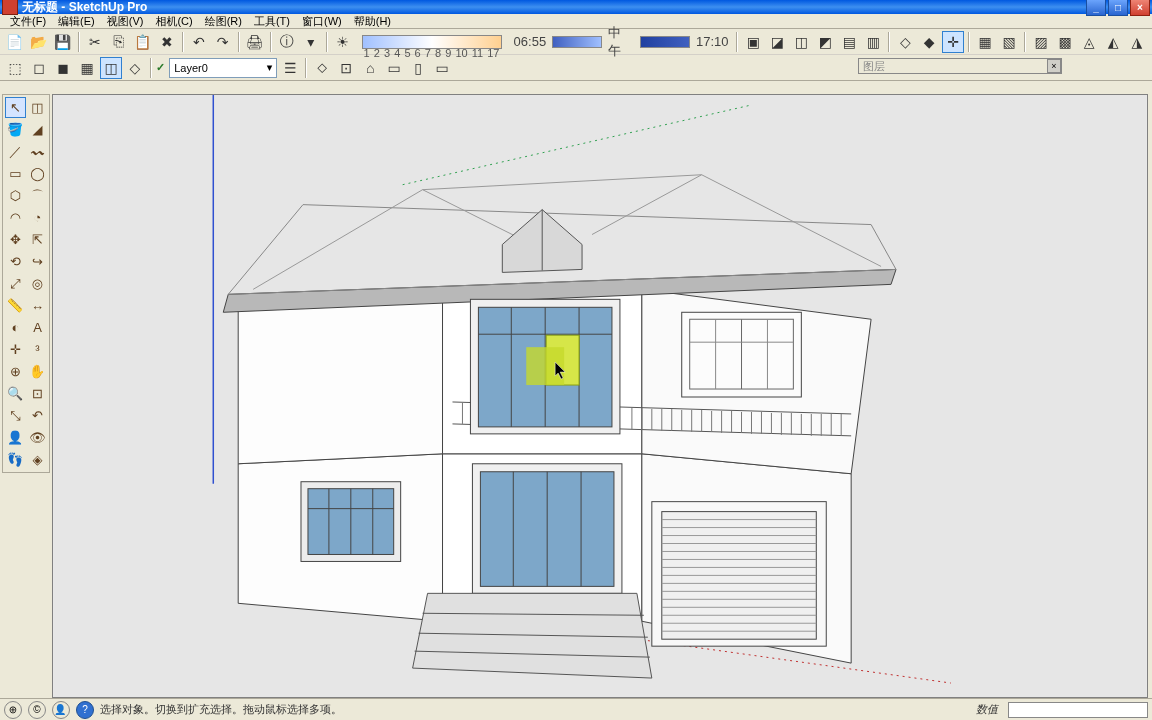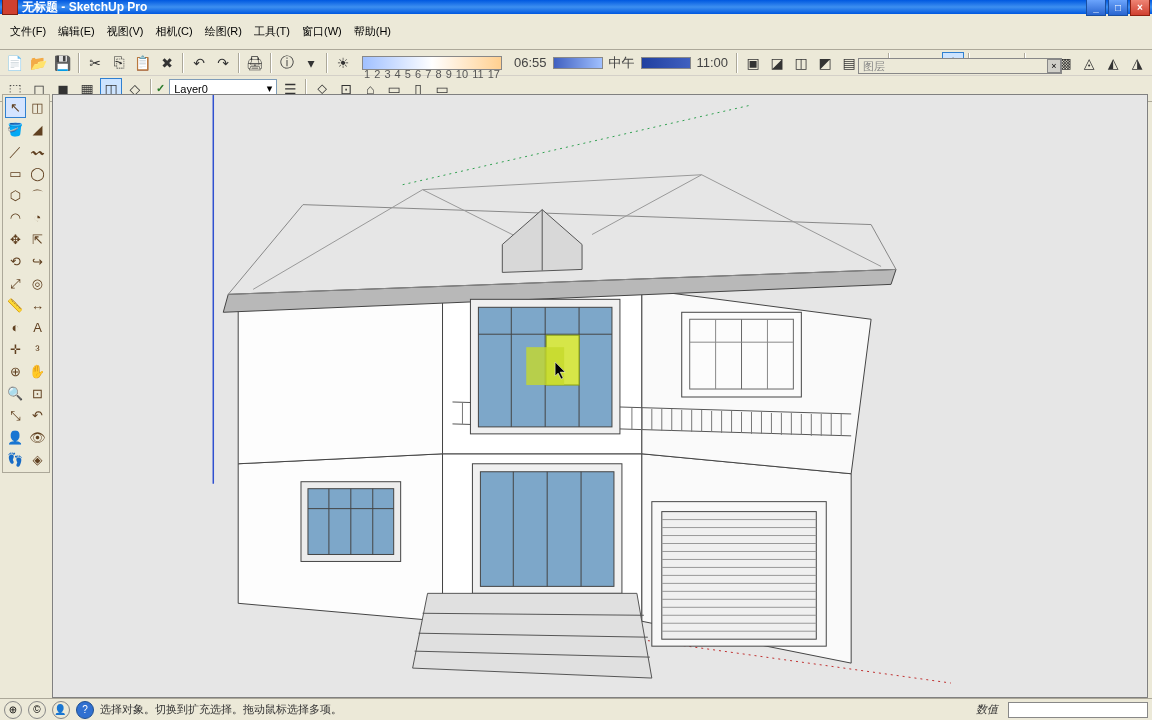--- a/index.html
+++ b/index.html
@@ -7,21 +7,21 @@
 
 
 .titlebar { height: 14px; background: linear-gradient(to bottom, #0058e0, #3d8ff0, #0058e0); display: flex; align-items: center; padding: 0 2px; color: white; }
 .titlebar .app-icon { width: 16px; height: 16px; background: #d04030; border: 1px solid #802010; margin-right: 4px; }
 .titlebar .title-text { flex: 1; font-weight: bold; font-size: 12px; }
 .titlebar .win-btns { display: flex; gap: 2px; }
 .titlebar .win-btn { width: 20px; height: 18px; background: linear-gradient(to bottom,#6fa8ff,#2965d0); border: 1px solid #1a4fa0; display: flex; align-items: center; justify-content: center; color: white; font-weight: bold; font-size: 10px; }
 .titlebar .win-btn.close { background: linear-gradient(to bottom,#f08878,#d04030); border-color:#902010; }
 
 
-.menubar { height: 36px; background: #ece9d8; border-bottom: 1px solid #aca899; display: flex; align-items: center; padding: 0 4px; }
+.menubar { height: 15px; background: #ece9d8; border-bottom: 1px solid #aca899; display: flex; align-items: center; padding: 0 4px; }
 .menubar .menu-item { padding: 2px 6px; }
 
 
 .toolbar { display: flex; align-items: center; padding: 2px 4px; gap: 2px; background: #ece9d8; }
 .toolbar-row1 { height: 26px; border-bottom: 1px solid #d4d0c8; }
 .toolbar-row2 { height: 26px; border-bottom: 1px solid #aca899; }
 .tb-btn { width: 22px; height: 22px; border: 1px solid transparent; display: flex; align-items: center; justify-content: center; font-size: 14px; color: #333; }
 .tb-sep { width: 2px; height: 20px; border-left: 1px solid #aca899; border-right: 1px solid #fff; margin: 0 2px; }
 .shadow-slider { width: 140px; height: 14px; background: linear-gradient(to right,#a0c0ff,#fff,#ffd090); border:1px solid #888; position:relative; display:flex; align-items:flex-end; }
 .shadow-nums { position:absolute; bottom:-11px; left:0; right:0; display:flex; justify-content:space-between; font-size:7px; color:#555; padding:0 1px;}
@@ -107,21 +107,21 @@
           <span>10</span>
           <span>11</span>
           <span>17</span>
       </div>
     </div>
   </div>
   <span class="time-label">06:55</span>
   <div style="width:50px;height:12px;background:linear-gradient(to right,#4060c0,#a0c0ff);border:1px solid #888;"></div>
   <span class="time-label">中午</span>
   <div style="width:50px;height:12px;background:linear-gradient(to right,#2040a0,#4060c0);border:1px solid #888;"></div>
-  <span class="time-label">11:00</span>
+  <span class="time-label">17:10</span>
   <div class="tb-sep"></div>
   <div class="tb-btn">▣</div>
   <div class="tb-btn">◪</div>
   <div class="tb-btn">◫</div>
   <div class="tb-btn">◩</div>
   <div class="tb-btn">▤</div>
   <div class="tb-btn">▥</div>
   <div class="tb-sep"></div>
   <div class="tb-btn">◇</div>
   <div class="tb-btn">◆</div>

